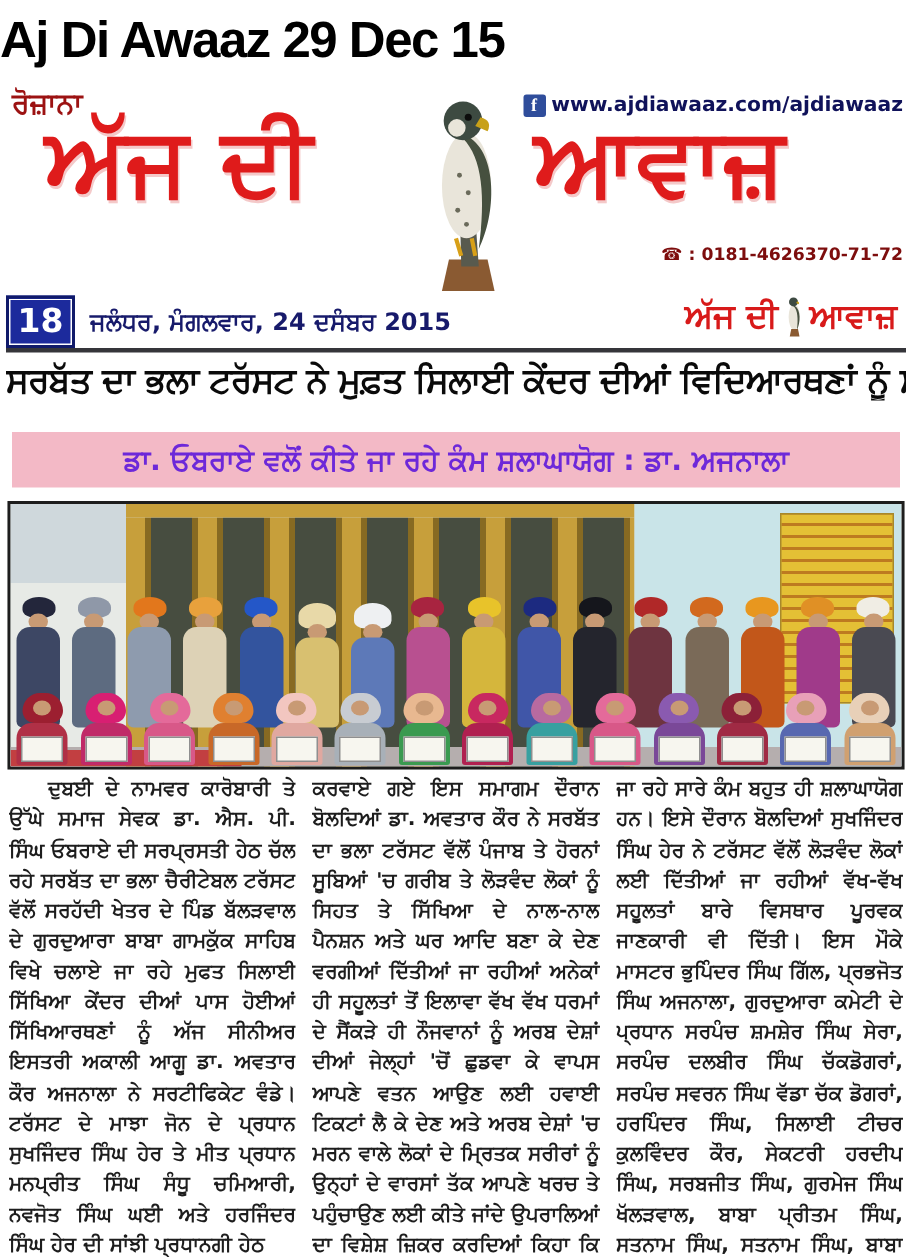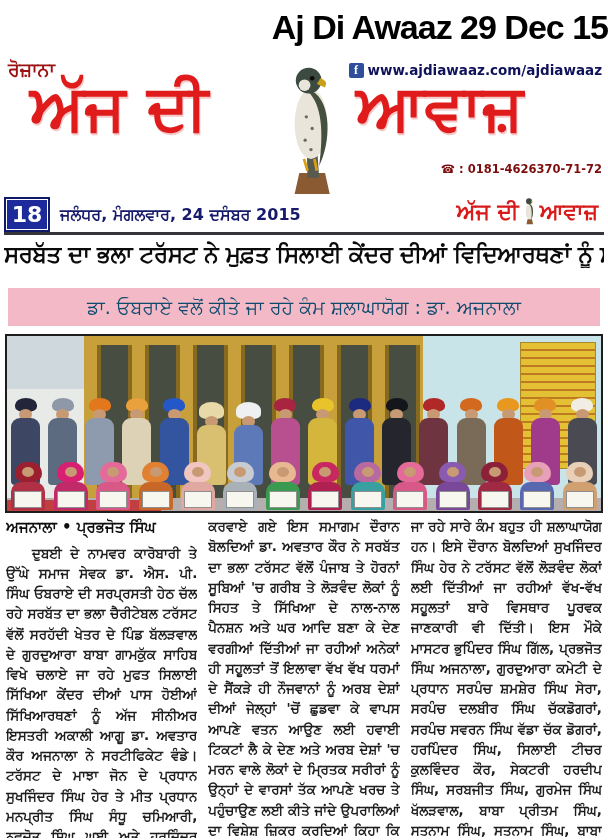--- a/index.html
+++ b/index.html
@@ -1,20 +1,20 @@
 <!DOCTYPE html>
 <html><head>
 <meta charset="utf-8">
 <style>
   html,body{margin:0;padding:0;background:#ffffff;}
   .page{position:relative;width:608px;height:840px;background:#ffffff;overflow:hidden;
         font-family:"DejaVu Sans",sans-serif;}
 
   
-  .top-title{position:absolute;top:8px;left:0;right:0;text-align:right;
+  .top-title{position:absolute;top:8px;left:0;right:0;text-align:left;
              font-family:"Liberation Sans","DejaVu Sans",sans-serif;
              font-size:34px;font-weight:600;color:#000;letter-spacing:-1px;}
 
   
   .masthead{position:absolute;top:56px;left:4px;right:4px;height:140px;background:#fff;}
   .rozana{position:absolute;top:2px;left:4px;font-size:19px;font-weight:800;color:#9c1212;}
   .mast-big{position:absolute;top:20px;font-size:63px;line-height:1;font-weight:800;
             color:#df1b1b;text-shadow:1px 2px 0 #f4c9c9;white-space:nowrap;}
   .mast-left{left:26px;}
   .mast-right{left:352px;}
@@ -36,21 +36,21 @@
   .minilogo{position:absolute;right:4px;bottom:6px;display:flex;align-items:center;gap:3px;
             font-size:22px;font-weight:800;color:#d81a1a;background:#fff;padding:0 2px;}
   .minibird{width:15px;height:30px;}
 
   
   .headline{position:absolute;top:241px;left:4px;right:4px;text-align:center;
             font-size:23px;font-weight:800;color:#0a0a0a;white-space:nowrap;
             letter-spacing:-0.5px;overflow:hidden;}
   .subhead-band{position:absolute;top:288px;left:8px;right:8px;background:#f3b9c6;
                 padding:8px 0 7px;text-align:center;}
-  .subhead{font-size:19px;font-weight:400;color:#0c4a6e;margin-top:46px;}
+  .subhead{font-size:19px;font-weight:700;color:#6d28d9;margin-top:46px;}
 
   
   .photo{position:absolute;top:334px;left:5px;right:5px;height:175px;border:2px solid #1d1d1d;
          background:#d8dcd8;overflow:hidden;}
   .wall-left{position:absolute;left:0;top:0;width:13%;height:100%;
              background:linear-gradient(#cfd8dc 0 30%,#e7eae6 30% 100%);}
   .doors{position:absolute;left:13%;top:0;width:57%;height:100%;
          background:repeating-linear-gradient(90deg,#c79f3b 0 13px,#876a22 13px 17px,#474d40 17px 44px,#876a22 44px 48px);
          border-top:9px solid #c79f3b;}
   .wall-right{position:absolute;right:0;top:0;width:30%;height:100%;background:#c9e4e8;}
@@ -309,21 +309,20 @@
       <div class="sfig" style="left: 96.4286%;">
         <div class="scarf" style="background: rgb(232, 208, 184);"></div>
         <div class="sface"></div>
         <div class="sbody" style="background: rgb(208, 160, 112);"></div>
         <div class="cert"></div>
       </div>
     </div>
 
   <div class="article">
     <div class="col">
-      <div class="byline">ਅਜਨਾਲਾ • ਪ੍ਰਭਜੋਤ ਸਿੰਘ</div>
       <div class="indent">ਦੁਬਈ ਦੇ ਨਾਮਵਰ ਕਾਰੋਬਾਰੀ ਤੇ ਉੱਘੇ ਸਮਾਜ ਸੇਵਕ ਡਾ. ਐਸ. ਪੀ. ਸਿੰਘ ਓਬਰਾਏ ਦੀ ਸਰਪ੍ਰਸਤੀ ਹੇਠ ਚੱਲ ਰਹੇ ਸਰਬੱਤ ਦਾ ਭਲਾ ਚੈਰੀਟੇਬਲ ਟਰੱਸਟ ਵੱਲੋਂ ਸਰਹੱਦੀ ਖੇਤਰ ਦੇ ਪਿੰਡ ਬੱਲੜਵਾਲ ਦੇ ਗੁਰਦੁਆਰਾ ਬਾਬਾ ਗਾਮਕੁੱਕ ਸਾਹਿਬ ਵਿਖੇ ਚਲਾਏ ਜਾ ਰਹੇ ਮੁਫਤ ਸਿਲਾਈ ਸਿੱਖਿਆ ਕੇਂਦਰ ਦੀਆਂ ਪਾਸ ਹੋਈਆਂ ਸਿੱਖਿਆਰਥਣਾਂ ਨੂੰ ਅੱਜ ਸੀਨੀਅਰ ਇਸਤਰੀ ਅਕਾਲੀ ਆਗੂ ਡਾ. ਅਵਤਾਰ ਕੌਰ ਅਜਨਾਲਾ ਨੇ ਸਰਟੀਫਿਕੇਟ ਵੰਡੇ। ਟਰੱਸਟ ਦੇ ਮਾਝਾ ਜੋਨ ਦੇ ਪ੍ਰਧਾਨ ਸੁਖਜਿੰਦਰ ਸਿੰਘ ਹੇਰ ਤੇ ਮੀਤ ਪ੍ਰਧਾਨ ਮਨਪ੍ਰੀਤ ਸਿੰਘ ਸੰਧੂ ਚਮਿਆਰੀ, ਨਵਜੋਤ ਸਿੰਘ ਘਈ ਅਤੇ ਹਰਜਿੰਦਰ ਸਿੰਘ ਹੇਰ ਦੀ ਸਾਂਝੀ ਪ੍ਰਧਾਨਗੀ ਹੇਠ</div>
     </div>
     <div class="col">
       <div>ਕਰਵਾਏ ਗਏ ਇਸ ਸਮਾਗਮ ਦੌਰਾਨ ਬੋਲਦਿਆਂ ਡਾ. ਅਵਤਾਰ ਕੌਰ ਨੇ ਸਰਬੱਤ ਦਾ ਭਲਾ ਟਰੱਸਟ ਵੱਲੋਂ ਪੰਜਾਬ ਤੇ ਹੋਰਨਾਂ ਸੂਬਿਆਂ 'ਚ ਗਰੀਬ ਤੇ ਲੋੜਵੰਦ ਲੋਕਾਂ ਨੂੰ ਸਿਹਤ ਤੇ ਸਿੱਖਿਆ ਦੇ ਨਾਲ-ਨਾਲ ਪੈਨਸ਼ਨ ਅਤੇ ਘਰ ਆਦਿ ਬਣਾ ਕੇ ਦੇਣ ਵਰਗੀਆਂ ਦਿੱਤੀਆਂ ਜਾ ਰਹੀਆਂ ਅਨੇਕਾਂ ਹੀ ਸਹੂਲਤਾਂ ਤੋਂ ਇਲਾਵਾ ਵੱਖ ਵੱਖ ਧਰਮਾਂ ਦੇ ਸੈਂਕੜੇ ਹੀ ਨੌਜਵਾਨਾਂ ਨੂੰ ਅਰਬ ਦੇਸ਼ਾਂ ਦੀਆਂ ਜੇਲ੍ਹਾਂ 'ਚੋਂ ਛੁਡਵਾ ਕੇ ਵਾਪਸ ਆਪਣੇ ਵਤਨ ਆਉਣ ਲਈ ਹਵਾਈ ਟਿਕਟਾਂ ਲੈ ਕੇ ਦੇਣ ਅਤੇ ਅਰਬ ਦੇਸ਼ਾਂ 'ਚ ਮਰਨ ਵਾਲੇ ਲੋਕਾਂ ਦੇ ਮ੍ਰਿਤਕ ਸਰੀਰਾਂ ਨੂੰ ਉਨ੍ਹਾਂ ਦੇ ਵਾਰਸਾਂ ਤੱਕ ਆਪਣੇ ਖਰਚ ਤੇ ਪਹੁੰਚਾਉਣ ਲਈ ਕੀਤੇ ਜਾਂਦੇ ਉਪਰਾਲਿਆਂ ਦਾ ਵਿਸ਼ੇਸ਼ ਜ਼ਿਕਰ ਕਰਦਿਆਂ ਕਿਹਾ ਕਿ ਟਰੱਸਟ ਵੱਲੋਂ ਕੀਤੇ</div>
     </div>
     <div class="col">
       <div>ਜਾ ਰਹੇ ਸਾਰੇ ਕੰਮ ਬਹੁਤ ਹੀ ਸ਼ਲਾਘਾਯੋਗ ਹਨ। ਇਸੇ ਦੌਰਾਨ ਬੋਲਦਿਆਂ ਸੁਖਜਿੰਦਰ ਸਿੰਘ ਹੇਰ ਨੇ ਟਰੱਸਟ ਵੱਲੋਂ ਲੋੜਵੰਦ ਲੋਕਾਂ ਲਈ ਦਿੱਤੀਆਂ ਜਾ ਰਹੀਆਂ ਵੱਖ-ਵੱਖ ਸਹੂਲਤਾਂ ਬਾਰੇ ਵਿਸਥਾਰ ਪੂਰਵਕ ਜਾਣਕਾਰੀ ਵੀ ਦਿੱਤੀ। ਇਸ ਮੌਕੇ ਮਾਸਟਰ ਭੁਪਿੰਦਰ ਸਿੰਘ ਗਿੱਲ, ਪ੍ਰਭਜੋਤ ਸਿੰਘ ਅਜਨਾਲਾ, ਗੁਰਦੁਆਰਾ ਕਮੇਟੀ ਦੇ ਪ੍ਰਧਾਨ ਸਰਪੰਚ ਸ਼ਮਸ਼ੇਰ ਸਿੰਘ ਸੇਰਾ, ਸਰਪੰਚ ਦਲਬੀਰ ਸਿੰਘ ਚੱਕਡੋਗਰਾਂ, ਸਰਪੰਚ ਸਵਰਨ ਸਿੰਘ ਵੱਡਾ ਚੱਕ ਡੋਗਰਾਂ, ਹਰਪਿੰਦਰ ਸਿੰਘ, ਸਿਲਾਈ ਟੀਚਰ ਕੁਲਵਿੰਦਰ ਕੌਰ, ਸੇਕਟਰੀ ਹਰਦੀਪ ਸਿੰਘ, ਸਰਬਜੀਤ ਸਿੰਘ, ਗੁਰਮੇਜ ਸਿੰਘ ਖੱਲੜਵਾਲ, ਬਾਬਾ ਪ੍ਰੀਤਮ ਸਿੰਘ, ਸਤਨਾਮ ਸਿੰਘ, ਸਤਨਾਮ ਸਿੰਘ, ਬਾਬਾ ਰੁੜ ਸਿੰਘ ਆਦਿ ਹਾਜਰ ਸਨ।</div>
     </div>
   </div>
 

